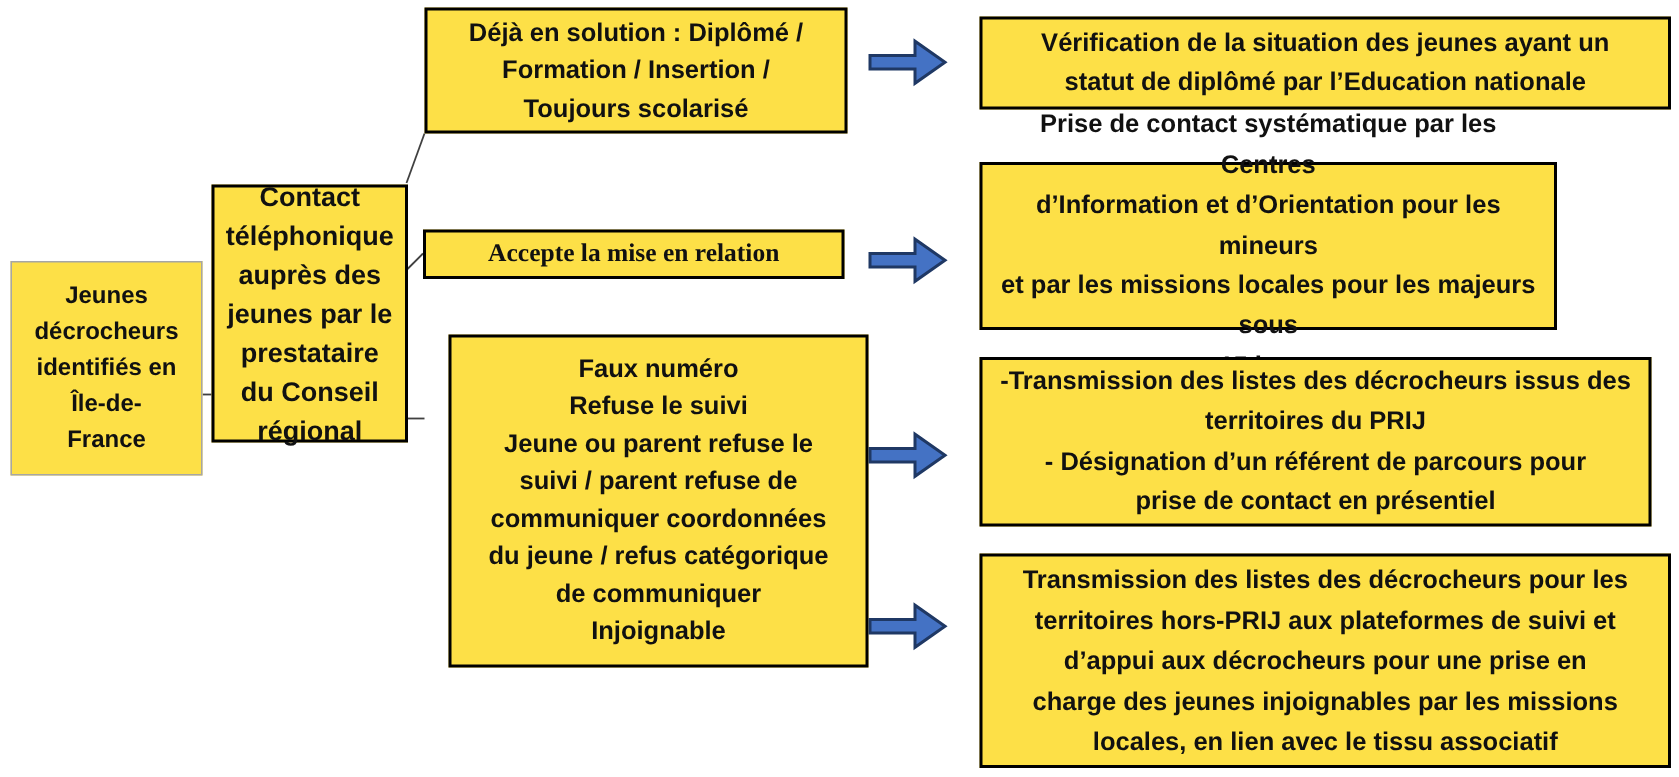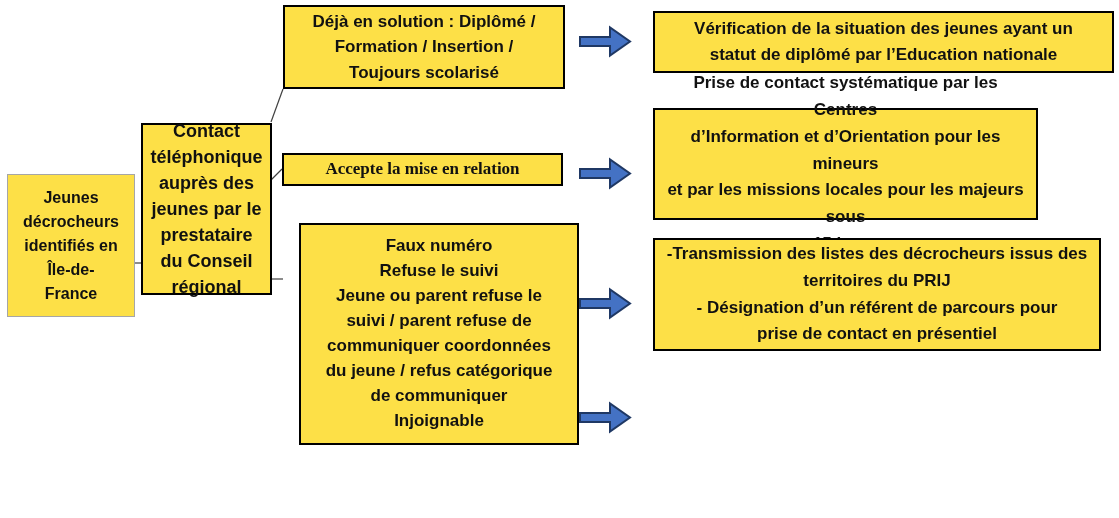--- a/index.html
+++ b/index.html
@@ -122,20 +122,25 @@
   <div class="node node-action-contact">Prise de contact systématique par les Centres
 d’Information et d’Orientation pour les mineurs
 et par les missions locales pour les majeurs sous
 15 jours</div>
 
   <div class="node node-action-prij">-Transmission des listes des décrocheurs issus des
 territoires du PRIJ
 - Désignation d’un référent de parcours pour
 prise de contact en présentiel</div>
 
+  <div class="node node-action-hors-prij">Transmission des listes des décrocheurs pour les
+territoires hors-PRIJ aux plateformes de suivi et
+d’appui aux décrocheurs pour une prise en
+charge des jeunes injoignables par les missions
+locales, en lien avec le tissu associatif</div>
 
   <svg class="arrow arrow-1" viewBox="0 0 54 33" xmlns="http://www.w3.org/2000/svg">
     <polygon points="2,12 32,12 32,2.5 52,16.5 32,30.5 32,21 2,21" fill="#4472C4" stroke="#1F3864" stroke-width="2"></polygon>
   </svg>
   <svg class="arrow arrow-2" viewBox="0 0 54 33" xmlns="http://www.w3.org/2000/svg">
     <polygon points="2,12 32,12 32,2.5 52,16.5 32,30.5 32,21 2,21" fill="#4472C4" stroke="#1F3864" stroke-width="2"></polygon>
   </svg>
   <svg class="arrow arrow-3" viewBox="0 0 54 33" xmlns="http://www.w3.org/2000/svg">
     <polygon points="2,12 32,12 32,2.5 52,16.5 32,30.5 32,21 2,21" fill="#4472C4" stroke="#1F3864" stroke-width="2"></polygon>
   </svg>

